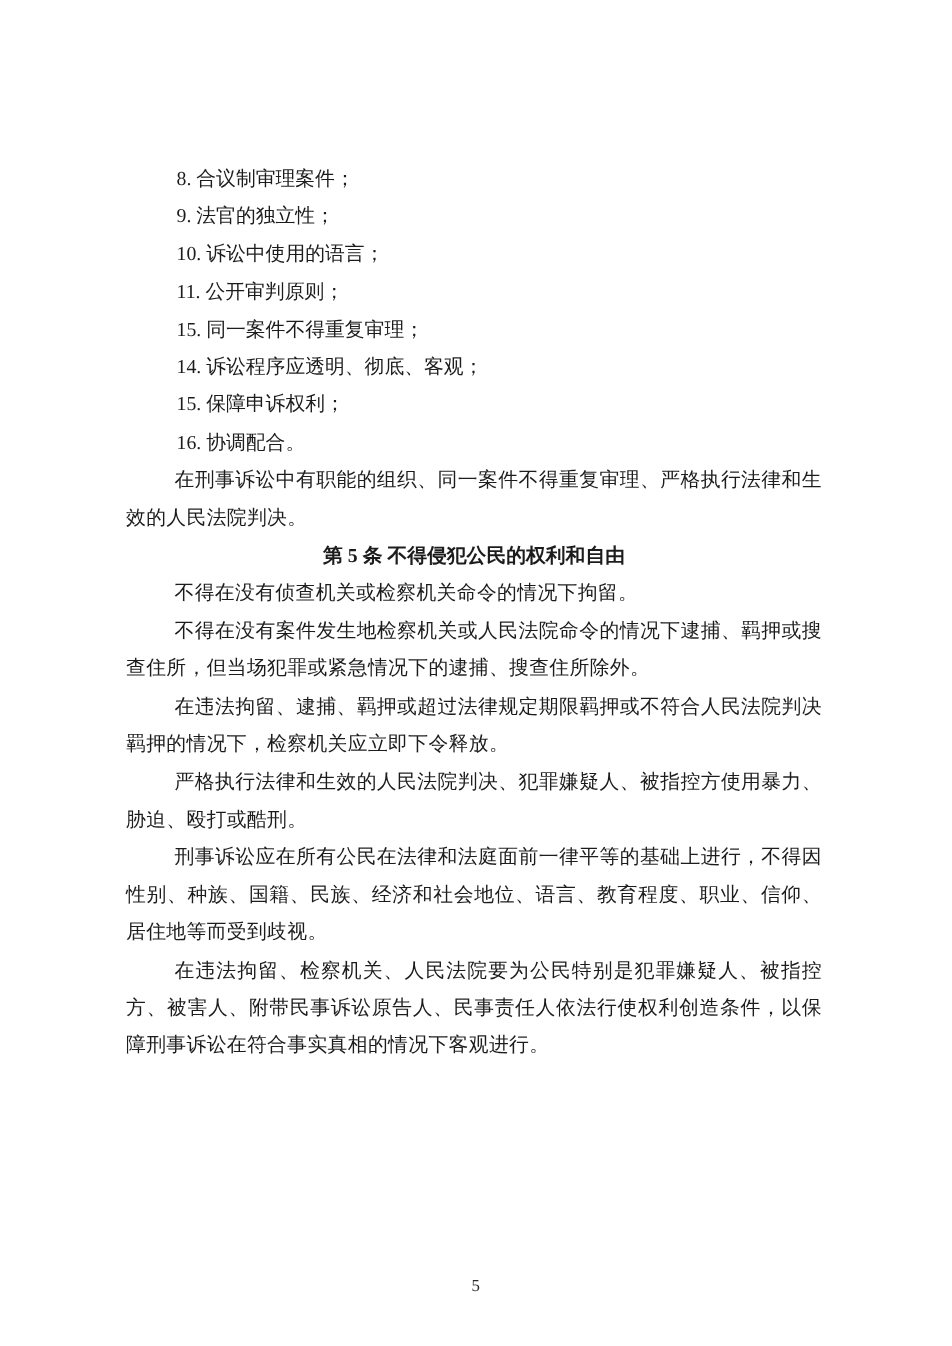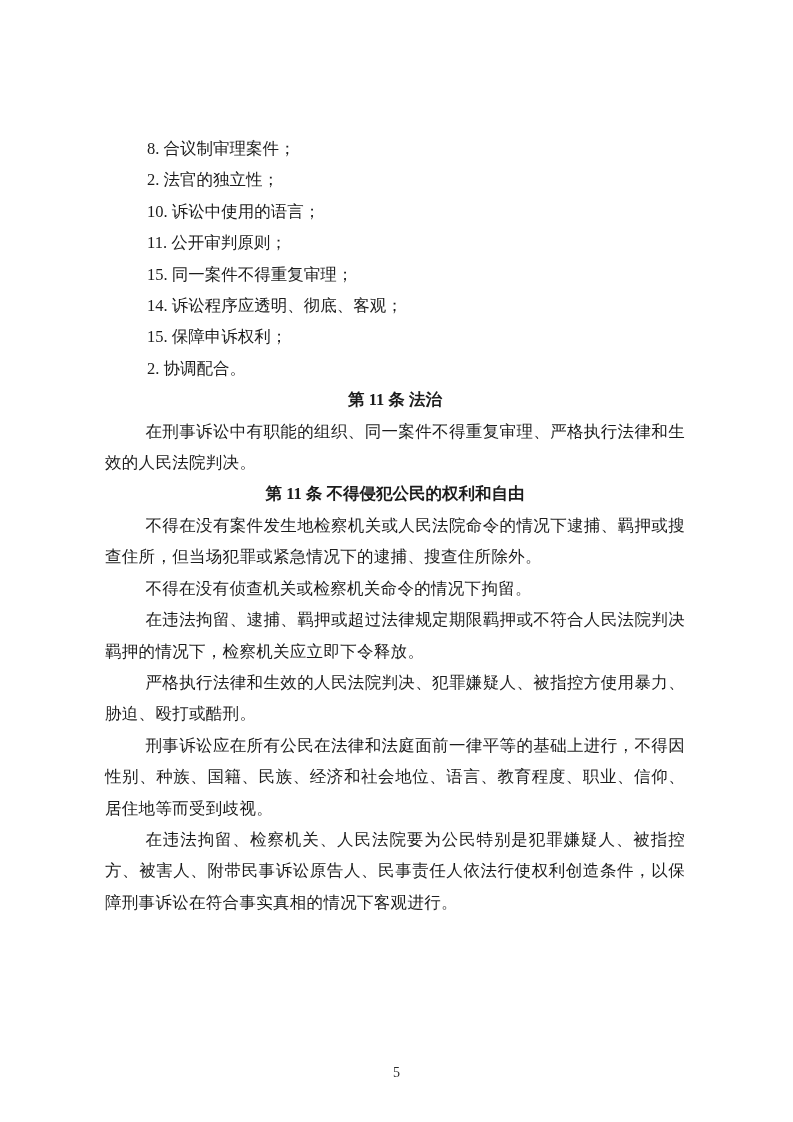--- a/index.html
+++ b/index.html
@@ -53,34 +53,33 @@
     color: #2a2a2a;
   }
 </style>
 </head>
 <body>
 
 <div class="page">
   <div class="content">
 
     <p class="list-item">8. 合议制审理案件；</p>
-    <p class="list-item">2. 法官的独立性；</p>
+    <p class="list-item">9. 法官的独立性；</p>
     <p class="list-item">10. 诉讼中使用的语言；</p>
     <p class="list-item">11. 公开审判原则；</p>
     <p class="list-item">15. 同一案件不得重复审理；</p>
     <p class="list-item">14. 诉讼程序应透明、彻底、客观；</p>
     <p class="list-item">15. 保障申诉权利；</p>
-    <p class="list-item">2. 协调配合。</p>
+    <p class="list-item">16. 协调配合。</p>
 
-    <h2 class="article-heading">第 11 条 法治</h2>
     <p class="paragraph">在刑事诉讼中有职能的组织、同一案件不得重复审理、严格执行法律和生效的人民法院判决。</p>
 
-    <h2 class="article-heading">第 11 条 不得侵犯公民的权利和自由</h2>
+    <h2 class="article-heading">第 5 条 不得侵犯公民的权利和自由</h2>
+    <p class="paragraph">不得在没有侦查机关或检察机关命令的情况下拘留。</p>
     <p class="paragraph">不得在没有案件发生地检察机关或人民法院命令的情况下逮捕、羁押或搜查住所，但当场犯罪或紧急情况下的逮捕、搜查住所除外。</p>
-    <p class="paragraph">不得在没有侦查机关或检察机关命令的情况下拘留。</p>
     <p class="paragraph">在违法拘留、逮捕、羁押或超过法律规定期限羁押或不符合人民法院判决羁押的情况下，检察机关应立即下令释放。</p>
     <p class="paragraph">严格执行法律和生效的人民法院判决、犯罪嫌疑人、被指控方使用暴力、胁迫、殴打或酷刑。</p>
 
     <p class="paragraph">刑事诉讼应在所有公民在法律和法庭面前一律平等的基础上进行，不得因性别、种族、国籍、民族、经济和社会地位、语言、教育程度、职业、信仰、居住地等而受到歧视。</p>
     <p class="paragraph">在违法拘留、检察机关、人民法院要为公民特别是犯罪嫌疑人、被指控方、被害人、附带民事诉讼原告人、民事责任人依法行使权利创造条件，以保障刑事诉讼在符合事实真相的情况下客观进行。</p>
 
   </div>
 
   <div class="page-number">5</div>
 </div>

